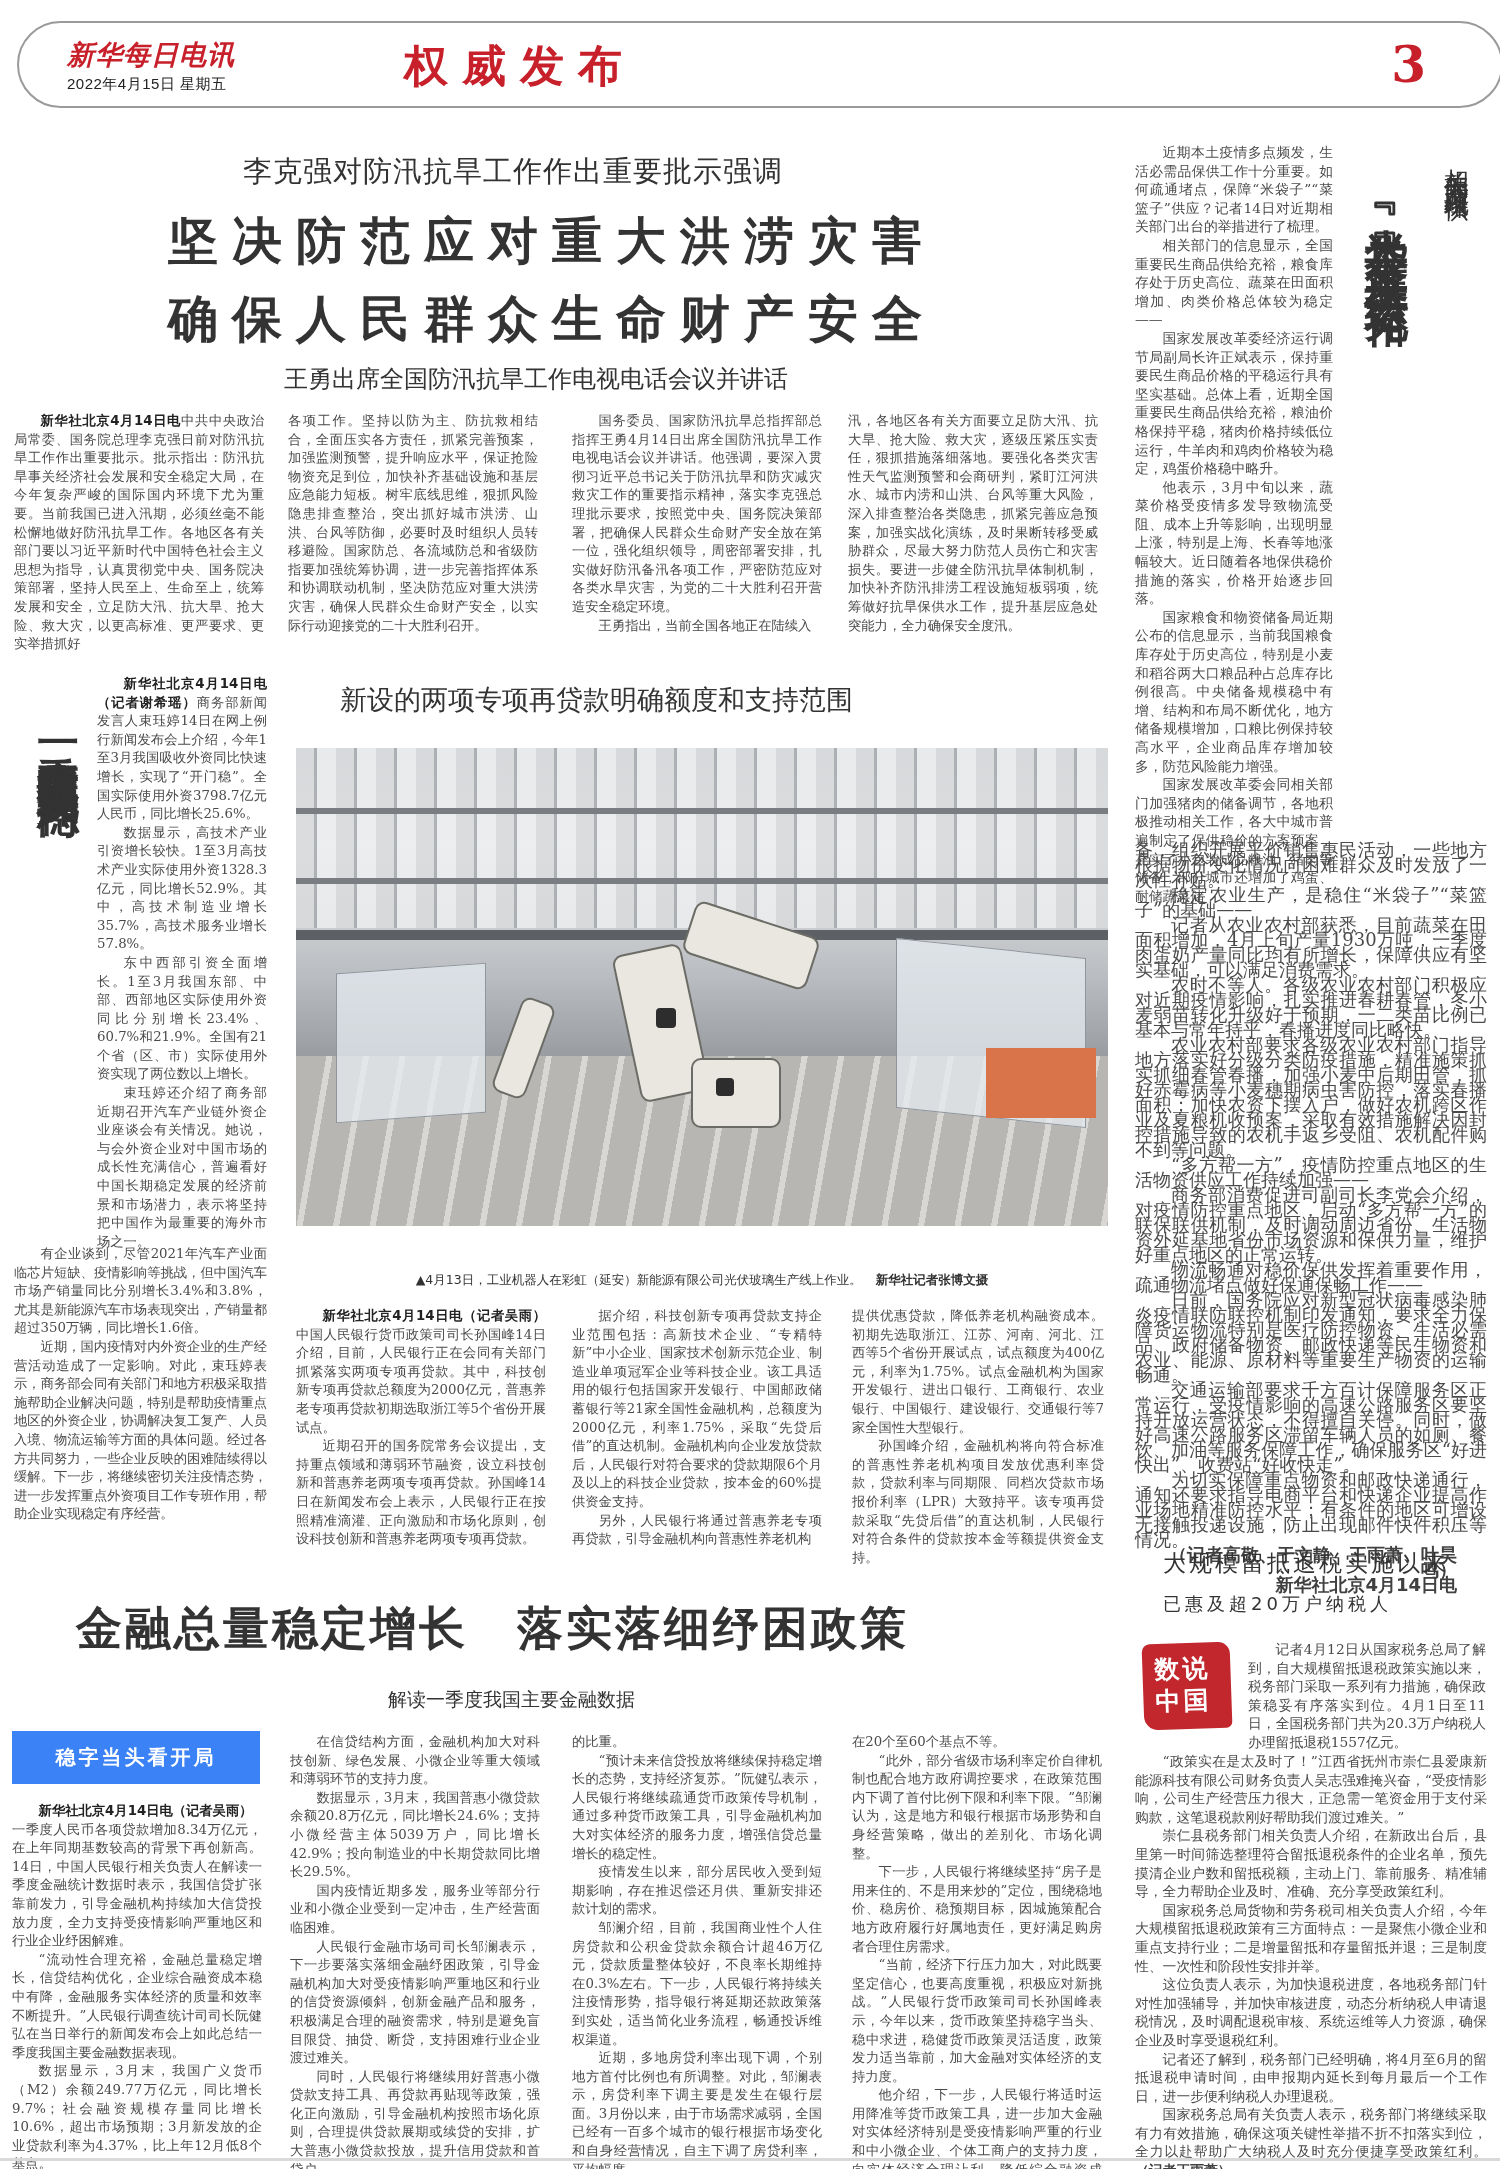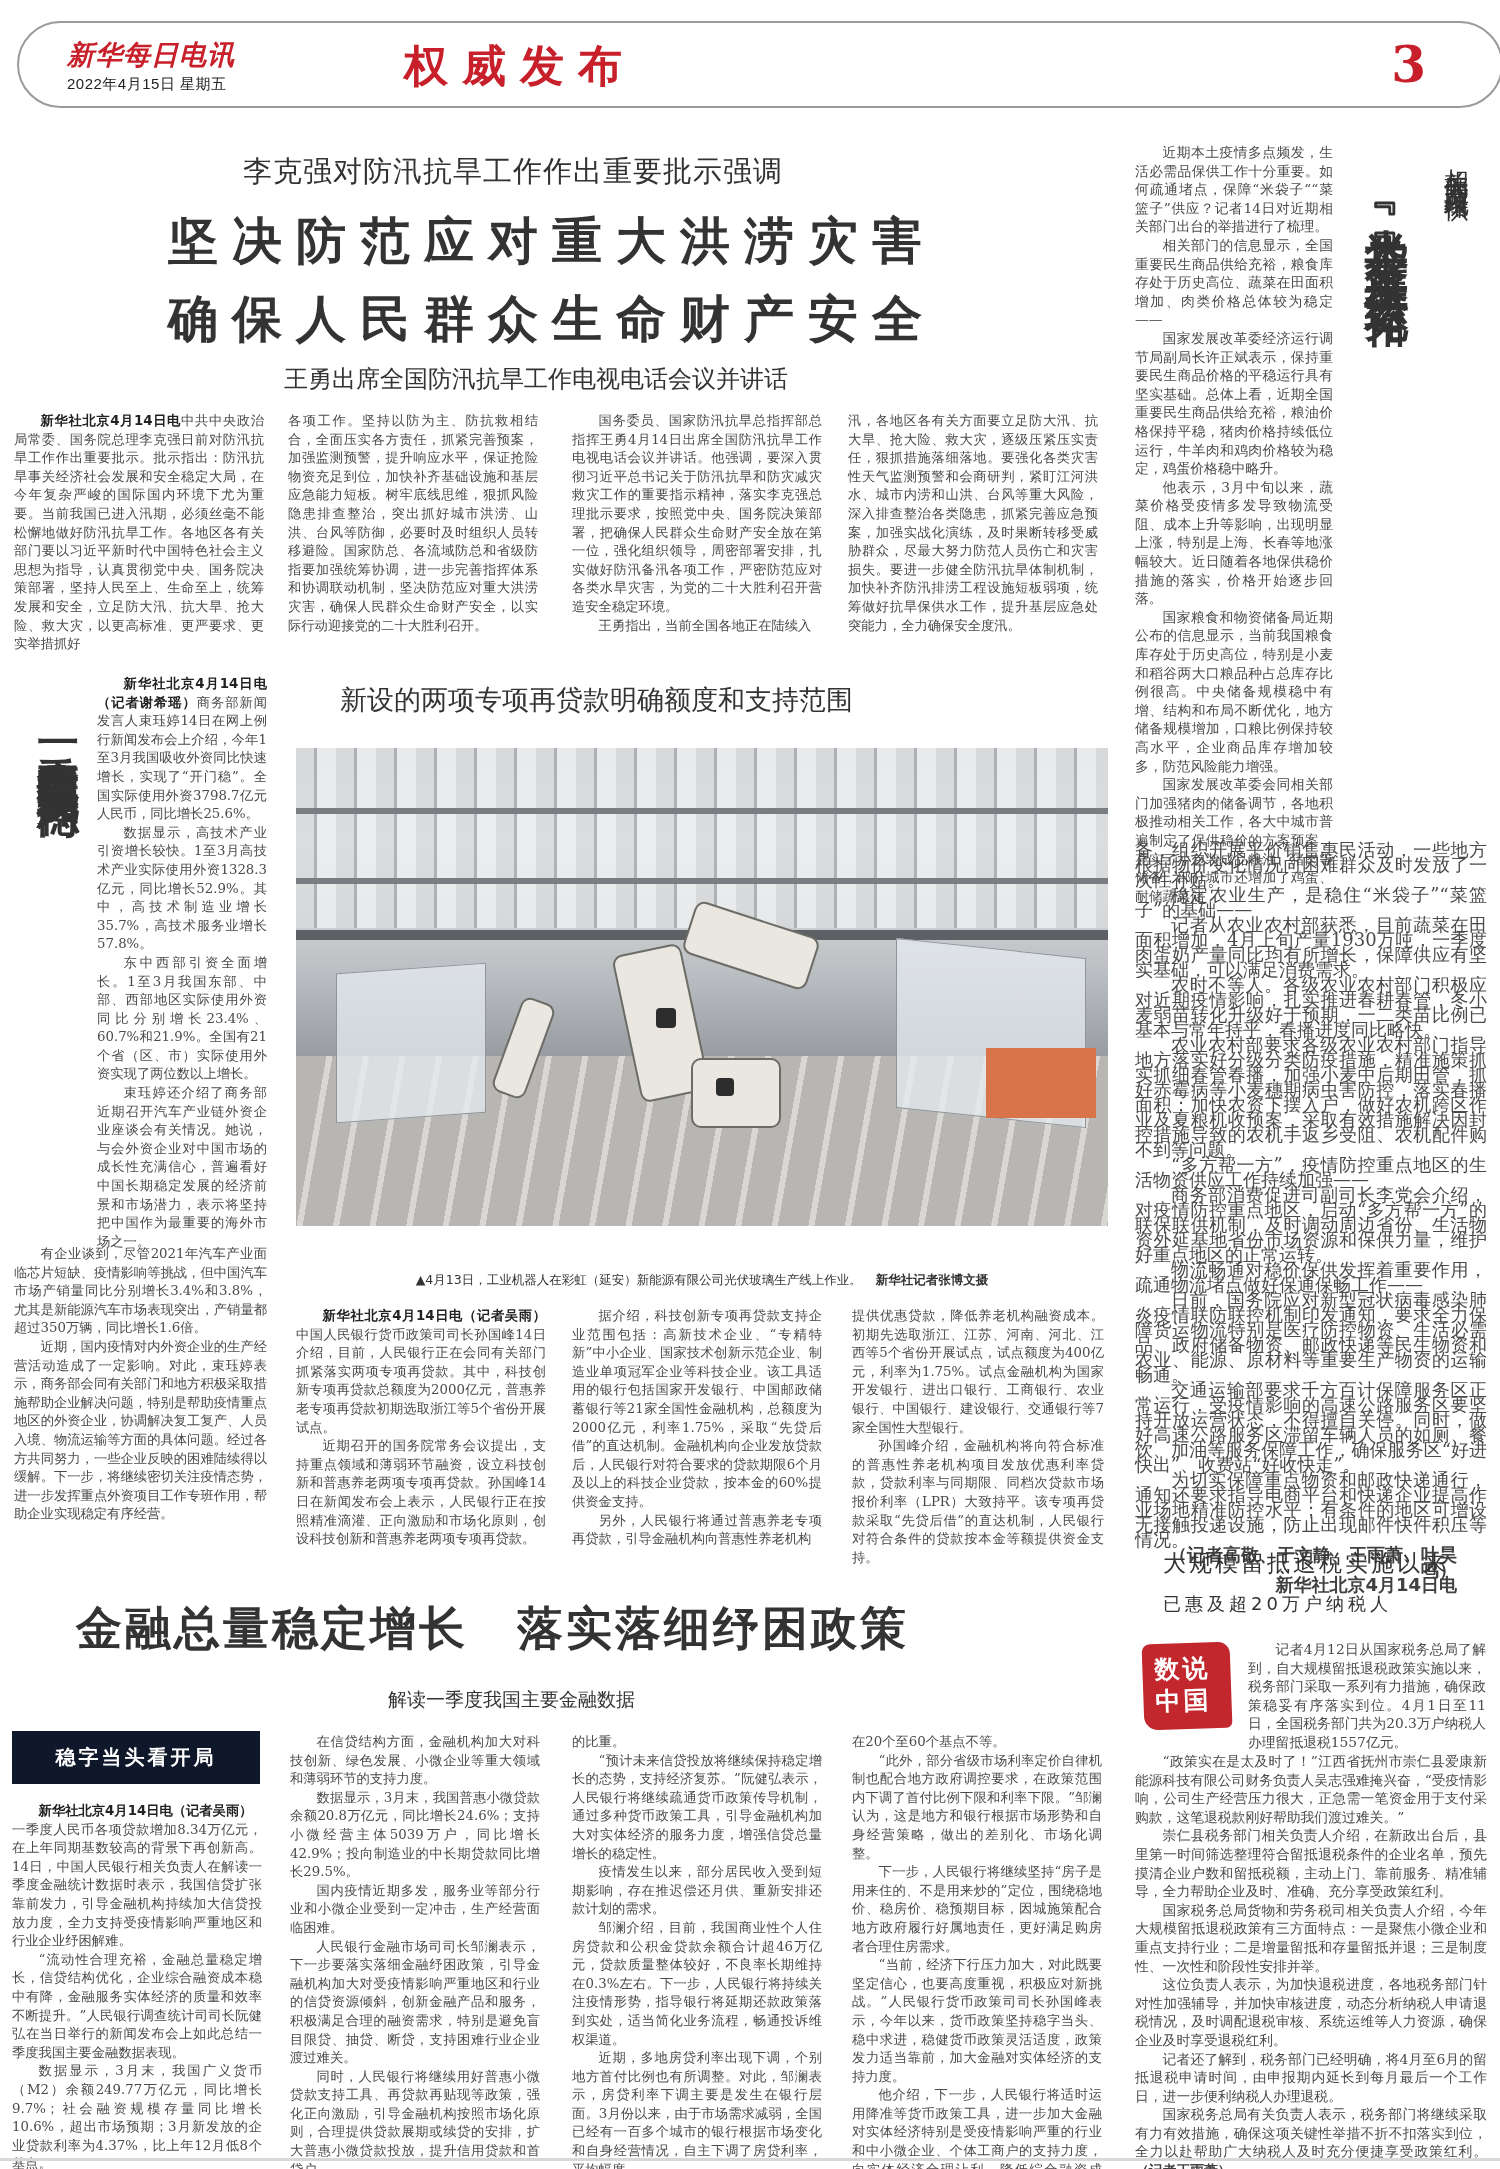--- a/index.html
+++ b/index.html
@@ -44,21 +44,21 @@
     background: repeating-linear-gradient(100deg, #b8b6b2 0 30px, #d9d7d3 30px 36px); }
   .photo .robot { position: absolute; background: #e9e7df; border: 2px solid #6c6c66; border-radius: 10px; }
   .photo .robot-accent { position: absolute; background: #2d2d2d; border-radius: 4px; }
   .photo .glass { position: absolute; background: rgba(230,235,240,0.75); border: 1px solid #8f959b; }
   .photo .orange { position: absolute; background: #d9734a; }
   .photo-caption { position: absolute; left: 296px; top: 1272px; width: 812px; text-align: center; font-family: "DejaVu Sans", sans-serif; font-size: 12.5px; color: #333; }
   .photo-caption .credit { font-weight: bold; margin-left: 14px; }
 
   .rule { position: absolute; background: #d9d9d9; }
 
-  .tag-box { position: absolute; left: 12px; top: 1731px; width: 248px; height: 53px; background: #0f172a; color: #fff;
+  .tag-box { position: absolute; left: 12px; top: 1731px; width: 248px; height: 53px; background: #3b82f6; color: #fff;
     font-family: "DejaVu Sans", sans-serif; font-weight: bold; font-size: 20px; letter-spacing: 3px; text-align: center; line-height: 53px; }
 
   .seal { position: absolute; left: 1143px; top: 1643px; width: 88px; height: 86px; background: #c1272d; border-radius: 8px 12px 6px 14px;
     color: #fff; font-family: "DejaVu Serif", serif; font-weight: bold; font-size: 25px; line-height: 32px; padding: 10px 0 0 12px; transform: rotate(-2deg); }
   .seal span { display: block; letter-spacing: 3px; }
 </style>
 </head>
 <body>
 
 <header class="masthead">

